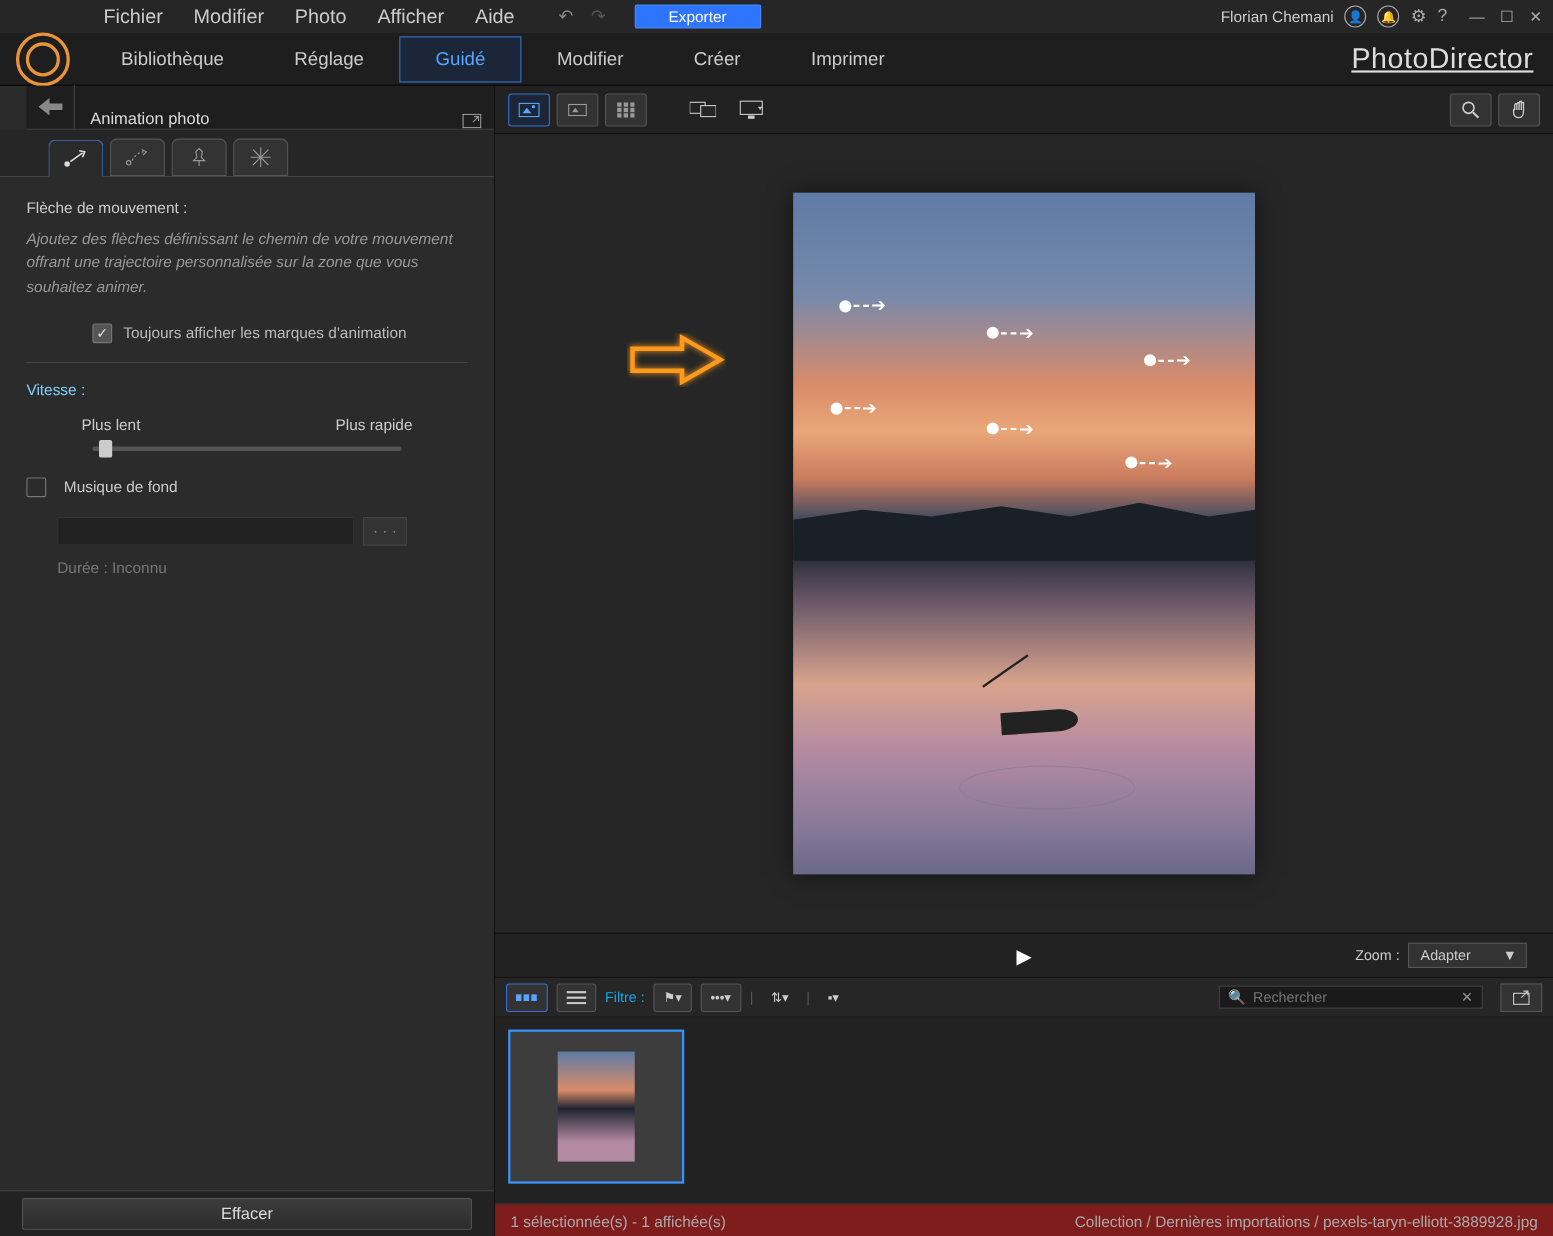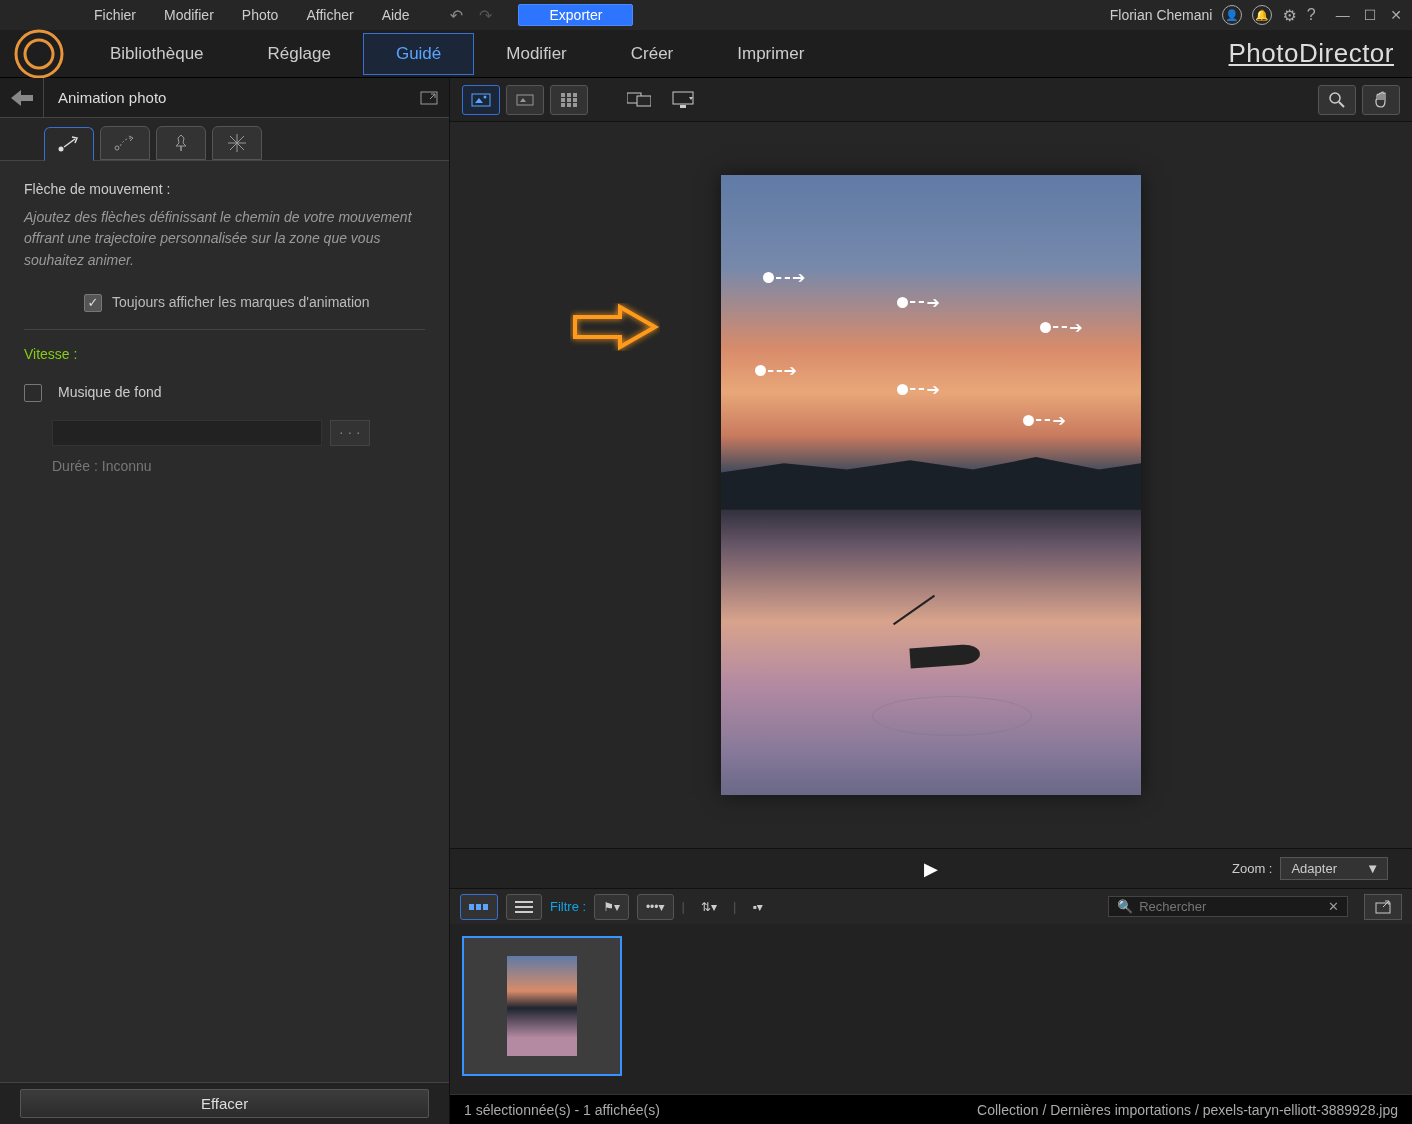--- a/index.html
+++ b/index.html
@@ -1,21 +1,21 @@
 <!DOCTYPE html>
 <html><head>
 <meta charset="utf-8">
 <style>
 * { box-sizing: border-box; margin: 0; padding: 0; font-family: "Segoe UI", Arial, sans-serif; }
 body { background: #1a1a1a; color: #ccc; font-size: 13px; width: 1412px; height: 1124px; overflow: hidden; }
 
 
 .menubar { height: 30px; background: #262626; display: flex; align-items: center; padding: 0 10px; }
 .menubar .logo-area { width: 70px; }
-.menubar .menu-item { padding: 0 14px; color: #ccc; cursor: pointer; font-size: 14px; }
+.menubar .menu-item { padding: 0 14px; color: #ccc; cursor: pointer; font-size: 18px; }
 .menubar .nav-arrows { margin-left: 20px; display: flex; gap: 4px; }
 .menubar .nav-arrow { color: #888; padding: 0 6px; font-size: 16px; }
 .export-btn { background: #2d74ff; color: #fff; border: 1px solid #4a8aff; padding: 2px 30px; margin-left: 20px; font-size: 14px; border-radius: 2px; cursor: pointer; }
 .menubar .right-area { margin-left: auto; display: flex; align-items: center; gap: 10px; }
 .user-name { color: #ccc; font-size: 14px; }
 .win-btns { display: flex; gap: 14px; margin-left: 10px; }
 .win-btn { color: #aaa; font-size: 14px; cursor: pointer; }
 .icon-circle { width:20px; height:20px; border:1.5px solid #aaa; border-radius:50%; display:inline-flex; align-items:center; justify-content:center; font-size:11px; color:#aaa;}
 
 
@@ -23,21 +23,21 @@
 .tabbar .logo { width: 54px; height: 54px; margin: 0 12px; }
 .tabbar .tab { padding: 10px 32px; color: #ccc; font-size: 17px; cursor: pointer; }
 .tabbar .tab.active { color: #5aa4ff; border: 1px solid #3670d0; background: #1b2738; }
 .brand { margin-left: auto; margin-right: 18px; color: #ddd; font-size: 26px; font-weight: 300; letter-spacing: 0.5px; text-decoration: underline; }
 
 
 .main { display: flex; height: calc(1124px - 30px - 48px); }
 
 
 .left-panel { width: 450px; background: #2b2b2b; border-right: 1px solid #111; display: flex; flex-direction: column; }
-.panel-header { height: 40px; background: #1e1e1e; display: flex; align-items: center; border-bottom: 1px solid #444; }
+.panel-header { height: 40px; background: #1e1e1e; display: flex; align-items: flex-end; border-bottom: 1px solid #444; margin-left: 24px; }
 .back-btn { width: 44px; height: 40px; display:flex; align-items:center; justify-content:center; border-right:1px solid #444; cursor:pointer;}
 .panel-title { padding: 0 14px; font-size: 15px; color: #ddd; flex:1; }
 .panel-help { width:40px; display:flex; align-items:center; justify-content:center; color:#aaa; cursor:pointer;}
 
 .tool-tabs { display: flex; gap: 6px; padding: 8px 8px 0 44px; background:#262626; border-bottom:1px solid #444; }
 .tool-tab { width: 50px; height: 34px; background: #333; border:1px solid #555; display:flex; align-items:center; justify-content:center; cursor:pointer; border-radius: 6px 6px 0 0; }
 .tool-tab.active { background:#2b2b2b; border-color:#3670d0; border-bottom:1px solid #2b2b2b; position:relative; top:1px;}
 
 .panel-body { padding: 18px 24px; color:#bbb; font-size:14px; line-height:1.55; flex:1; overflow:auto;}
 .section-title { color:#ccc; margin-bottom:6px;}
@@ -90,21 +90,21 @@
 .fs-btn.active { border-color:#3670d0; }
 .fs-label { color:#0ea5e9; }
 .search-box { margin-left:auto; display:flex; align-items:center; background:#1a1a1a; border:1px solid #444; padding:2px 8px; width:240px;}
 .search-box input { background:transparent; border:none; color:#ccc; outline:none; flex:1; font-size:13px;}
 .share-btn { width:38px; height:26px; background:#333; border:1px solid #555; display:flex; align-items:center; justify-content:center; margin-left:8px;}
 
 .filmstrip { height: 170px; background:#222; padding:12px; display:flex; gap:10px;}
 .thumb { width:160px; height:140px; background:#3d3d3d; border:2px solid #3993ff; display:flex; align-items:center; justify-content:center;}
 .thumb-img { width:70px; height:100px; background: linear-gradient(to bottom, #5f7ba5 0%, #d88b6a 35%, #1f2430 52%, #b48aa2 82%);}
 
-.statusbar { height:30px; background:#000000; display:flex; align-items:center; padding:0 14px; color:#aaa; font-size:14px; border-top:1px solid #333;}
+.statusbar { height:30px; background:#7f1d1d; display:flex; align-items:center; padding:0 14px; color:#aaa; font-size:14px; border-top:1px solid #333;}
 .statusbar .path { margin-left:auto;}
 
 svg { display:block;}
 </style>
 </head>
 <body>
 
 <div class="menubar">
   <div class="logo-area"></div>
   <div class="menu-item">Fichier</div>
@@ -198,21 +198,30 @@
     </div>
 
     <div class="panel-body">
       <div class="section-title">Flèche de mouvement :</div>
       <div class="help-text">Ajoutez des flèches définissant le chemin de votre mouvement offrant une trajectoire personnalisée sur la zone que vous souhaitez animer.</div>
       <div class="checkbox-row">
         <div class="checkbox">✓</div>
         <span>Toujours afficher les marques d'animation</span>
       </div>
       <div class="divider"></div>
-      <div style="color:#84cc16;">Vitesse :</div>
+      <div style="color:#7dd3fc;">Vitesse :</div>
+      <div class="slider-row">
+        <div class="slider-labels">
+          <span>Plus lent</span>
+          <span>Plus rapide</span>
+        </div>
+        <div class="slider-track">
+          <div class="slider-thumb"></div>
+        </div>
+      </div>
       <div class="checkbox-row" style="margin-left:0;gap:16px;">
         <div class="checkbox unchecked"></div>
         <span style="color:#ccc;">Musique de fond</span>
       </div>
       <div style="margin-left:28px; margin-top:6px;">
         <div class="music-input"></div>
         <div class="music-browse">· · ·</div>
         <div class="duration">Durée : Inconnu</div>
       </div>
     </div>

